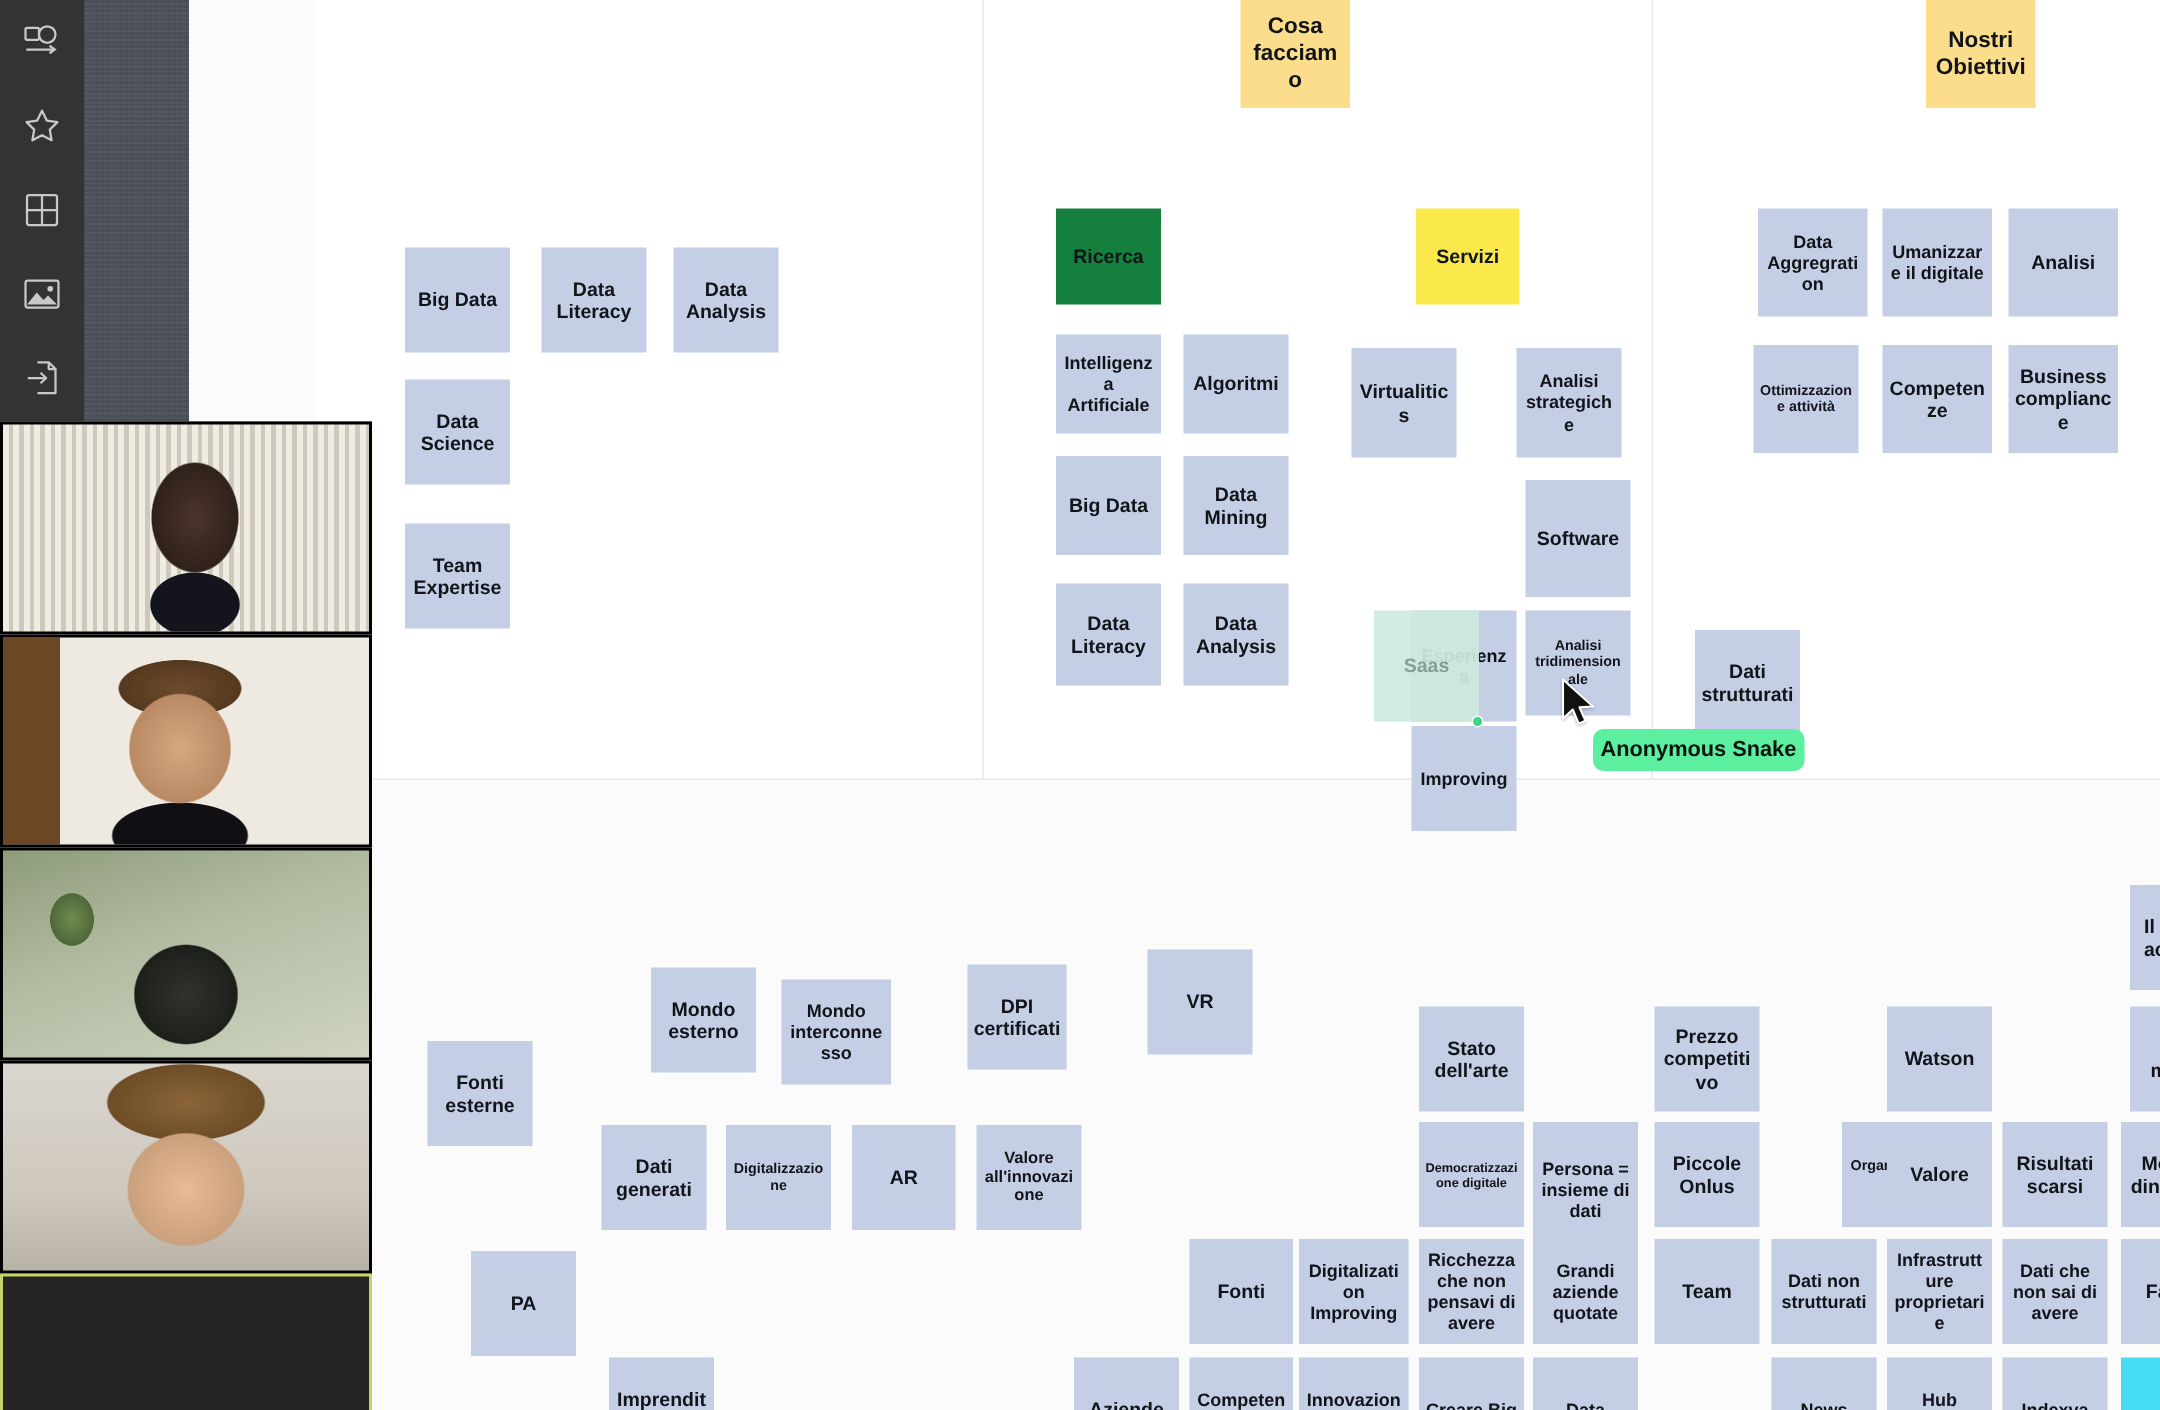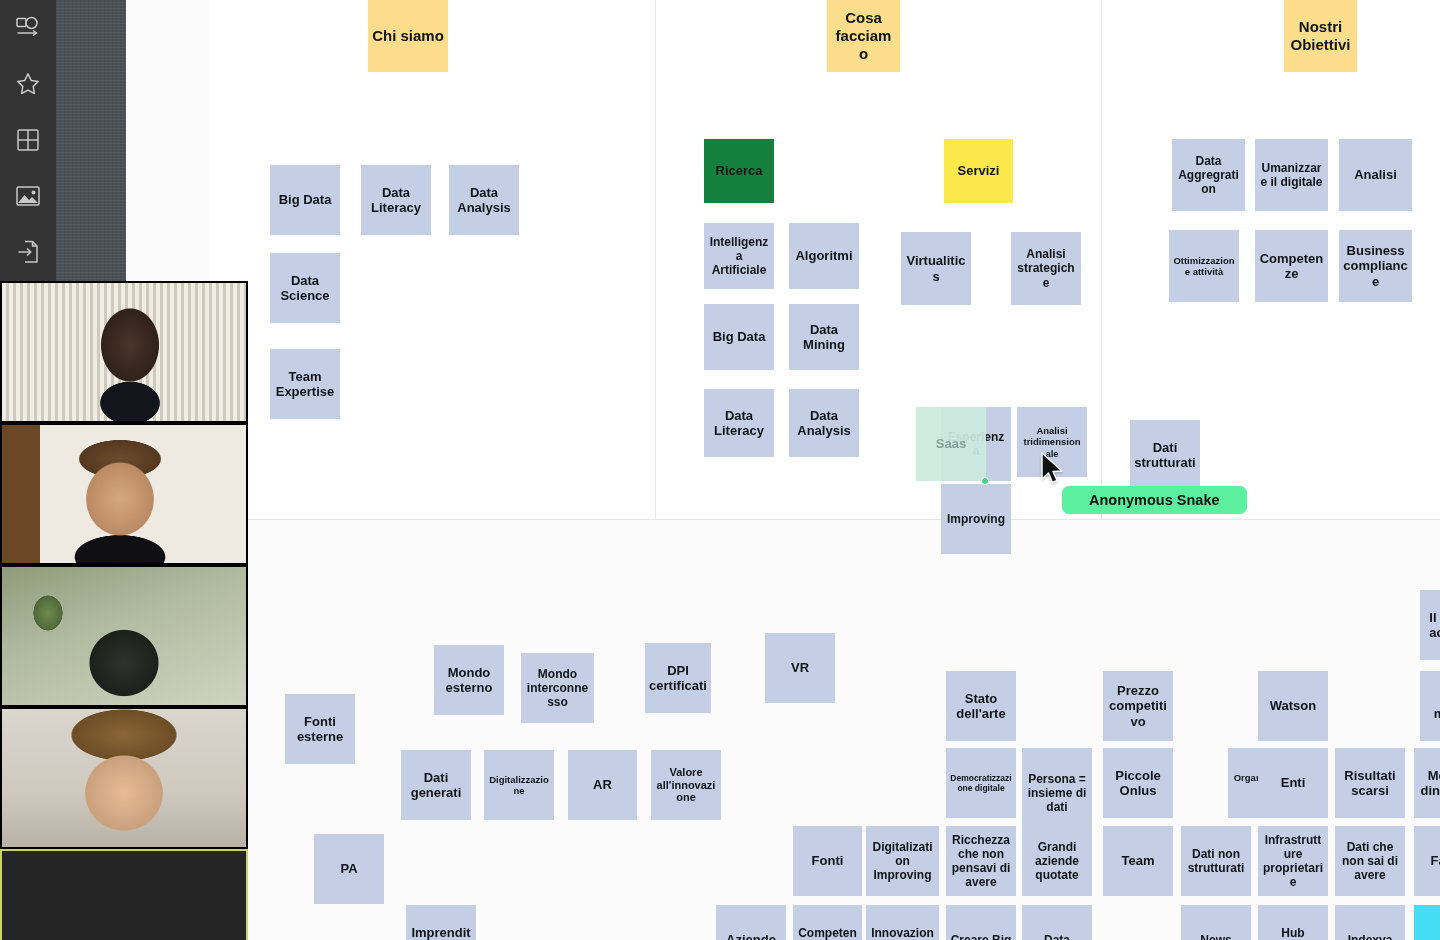--- a/index.html
+++ b/index.html
@@ -65,21 +65,21 @@
   
   #remote-cursor { position: absolute; z-index: 60; pointer-events: none; }
   #remote-cursor svg { display: block; filter: drop-shadow(0 1px 1px rgba(0,0,0,.25)); }
   #cursor-label {
     position: absolute;
     left: 22px; top: 34px;
     background: #5cefa0;
     color: #07130c;
     font-weight: bold;
     font-size: 14.5px;
-    padding: 6px 27px;
+    padding: 6px 5px;
     border-radius: 7px;
     white-space: nowrap;
   }
 
   
   #rail {
     position: absolute;
     left: 0; top: 0;
     width: 56px; height: 940px;
     background: #333333;
@@ -159,36 +159,36 @@
     display: flex; align-items: flex-end; justify-content: center;
   }
 </style>
 </head>
 <body>
 
 <div id="board">
     <div class="frame" style="left: 210px; top: -40px; width: 446px; height: 560px;"></div>
     <div class="frame" style="left: 656px; top: -40px; width: 446px; height: 560px;"></div>
     <div class="frame" style="left: 1102px; top: -40px; width: 446px; height: 560px;"></div>
-    <div class="card yellow fs15" style="left: 368px; top: 0px; width: 80px; height: 72px;">Chi siamo</div>
     <div class="card yellow fs15" style="left: 827px; top: 0px; width: 73px; height: 72px;">Cosa facciamo</div>
     <div class="card yellow fs15" style="left: 1284px; top: 0px; width: 73px; height: 72px;">Nostri Obiettivi</div>
     <div class="card fs13" style="left: 270px; top: 165px; width: 70px; height: 70px;">Big Data</div>
     <div class="card fs13" style="left: 361px; top: 165px; width: 70px; height: 70px;">Data Literacy</div>
     <div class="card fs13" style="left: 449px; top: 165px; width: 70px; height: 70px;">Data Analysis</div>
     <div class="card fs13" style="left: 270px; top: 253px; width: 70px; height: 70px;">Data Science</div>
     <div class="card fs13" style="left: 270px; top: 349px; width: 70px; height: 70px;">Team Expertise</div>
     <div class="card yellow2 fs13" style="left: 704px; top: 139px; width: 70px; height: 64px;">Ricerca</div>
     <div class="card yellow3 fs13" style="left: 944px; top: 139px; width: 69px; height: 64px;">Servizi</div>
     <div class="card fs12" style="left: 704px; top: 223px; width: 70px; height: 66px;">Intelligenza Artificiale</div>
     <div class="card fs13" style="left: 789px; top: 223px; width: 70px; height: 66px;">Algoritmi</div>
     <div class="card fs13" style="left: 901px; top: 232px; width: 70px; height: 73px;">Virtualitics</div>
     <div class="card fs12" style="left: 1011px; top: 232px; width: 70px; height: 73px;">Analisi strategiche</div>
     <div class="card fs13" style="left: 704px; top: 304px; width: 70px; height: 66px;">Big Data</div>
     <div class="card fs13" style="left: 789px; top: 304px; width: 70px; height: 66px;">Data Mining</div>
+    <div class="card fs13" style="left: 1017px; top: 320px; width: 70px; height: 78px;">Software</div>
     <div class="card fs13" style="left: 704px; top: 389px; width: 70px; height: 68px;">Data Literacy</div>
     <div class="card fs13" style="left: 789px; top: 389px; width: 70px; height: 68px;">Data Analysis</div>
     <div class="card fs12" style="left: 941px; top: 407px; width: 70px; height: 74px;">Esperienza</div>
     <div class="card fs10" style="left: 1017px; top: 407px; width: 70px; height: 70px;">Analisi tridimensionale</div>
     <div class="card mint fs13" style="left: 916px; top: 407px; width: 70px; height: 74px; z-index: 30;">Saas</div>
     <div class="card fs12" style="left: 941px; top: 484px; width: 70px; height: 70px;">Improving</div>
     <div class="card fs13" style="left: 1130px; top: 420px; width: 70px; height: 70px;">Dati strutturati</div>
     <div class="card fs12" style="left: 1172px; top: 139px; width: 73px; height: 72px;">Data Aggregration</div>
     <div class="card fs12" style="left: 1255px; top: 139px; width: 73px; height: 72px;">Umanizzare il digitale</div>
     <div class="card fs13" style="left: 1339px; top: 139px; width: 73px; height: 72px;">Analisi</div>
@@ -208,21 +208,21 @@
     <div class="card fs13" style="left: 406px; top: 905px; width: 70px; height: 70px;">Imprenditore</div>
     <div class="card fs13" style="left: 946px; top: 671px; width: 70px; height: 70px;">Stato dell'arte</div>
     <div class="card fs13" style="left: 1103px; top: 671px; width: 70px; height: 70px;">Prezzo competitivo</div>
     <div class="card fs13" style="left: 1258px; top: 671px; width: 70px; height: 70px;">Watson</div>
     <div class="card fs13" style="left: 1420px; top: 671px; width: 70px; height: 70px;">Su misura</div>
     <div class="card fs13" style="left: 1420px; top: 590px; width: 70px; height: 70px;">Il nostro accesso</div>
     <div class="card fs9" style="left: 946px; top: 748px; width: 70px; height: 70px;">Democratizzazione digitale</div>
     <div class="card fs12" style="left: 1022px; top: 748px; width: 70px; height: 90px;">Persona = insieme di dati</div>
     <div class="card fs13" style="left: 1103px; top: 748px; width: 70px; height: 70px;">Piccole Onlus</div>
     <div class="card fs10" style="left: 1181px; top: 748px; width: 70px; height: 70px; margin-left: 47px;">Organizzazioni</div>
-    <div class="card fs13" style="left: 1258px; top: 748px; width: 70px; height: 70px;">Enti</div>
+    <div class="card fs13" style="left: 1258px; top: 748px; width: 70px; height: 70px;">Valore</div>
     <div class="card fs13" style="left: 1335px; top: 748px; width: 70px; height: 70px;">Risultati scarsi</div>
     <div class="card fs13" style="left: 1414px; top: 748px; width: 70px; height: 70px;">Mondo dinamico</div>
     <div class="card fs12" style="left: 946px; top: 826px; width: 70px; height: 70px;">Ricchezza che non pensavi di avere</div>
     <div class="card fs12" style="left: 1022px; top: 826px; width: 70px; height: 70px;">Grandi aziende quotate</div>
     <div class="card fs13" style="left: 1103px; top: 826px; width: 70px; height: 70px;">Team</div>
     <div class="card fs12" style="left: 1181px; top: 826px; width: 70px; height: 70px;">Dati non strutturati</div>
     <div class="card fs12" style="left: 1258px; top: 826px; width: 70px; height: 70px;">Infrastrutture proprietarie</div>
     <div class="card fs12" style="left: 1335px; top: 826px; width: 70px; height: 70px;">Dati che non sai di avere</div>
     <div class="card fs13" style="left: 1414px; top: 826px; width: 70px; height: 70px;">Facile</div>
     <div class="card fs13" style="left: 793px; top: 826px; width: 69px; height: 70px;">Fonti</div>

